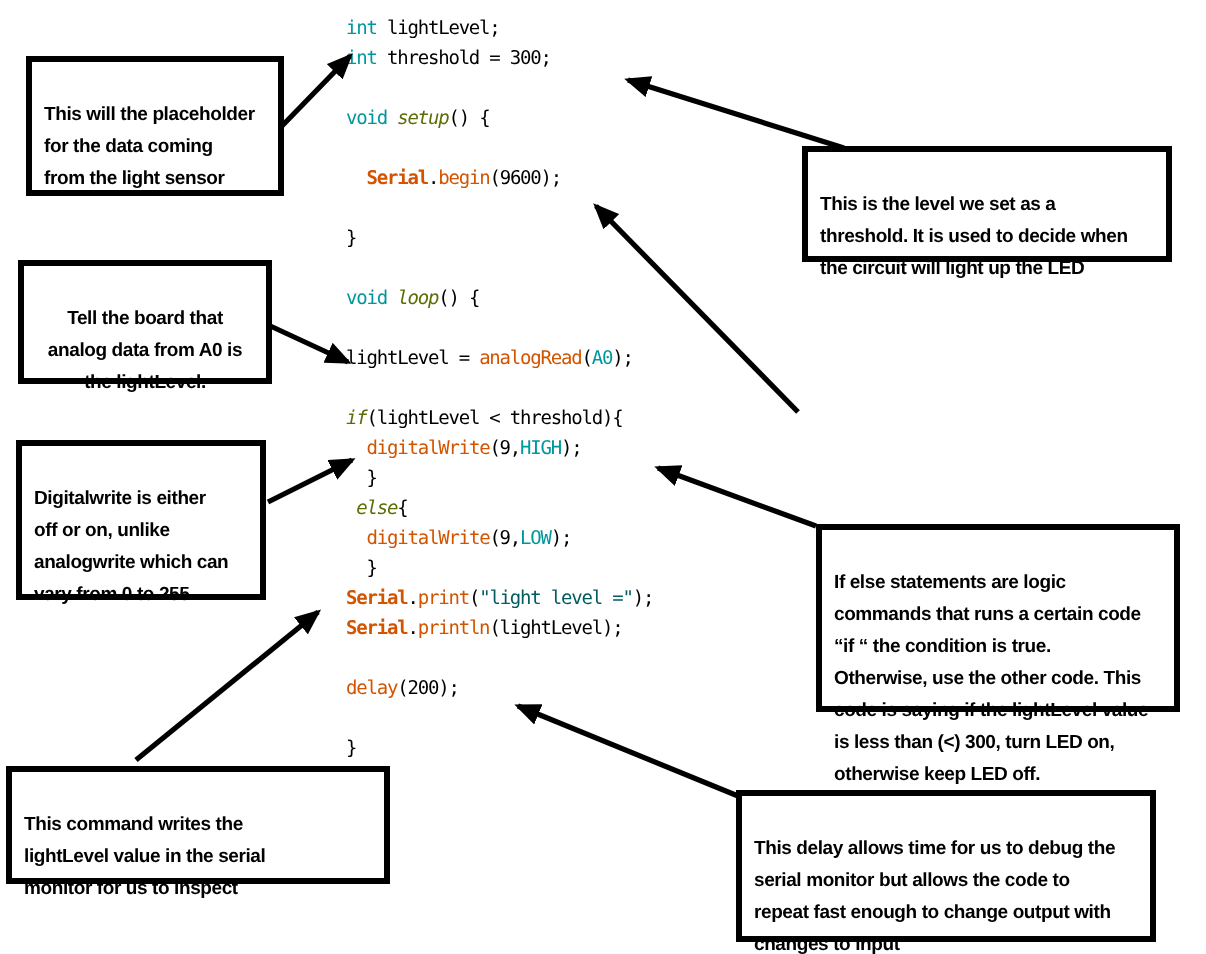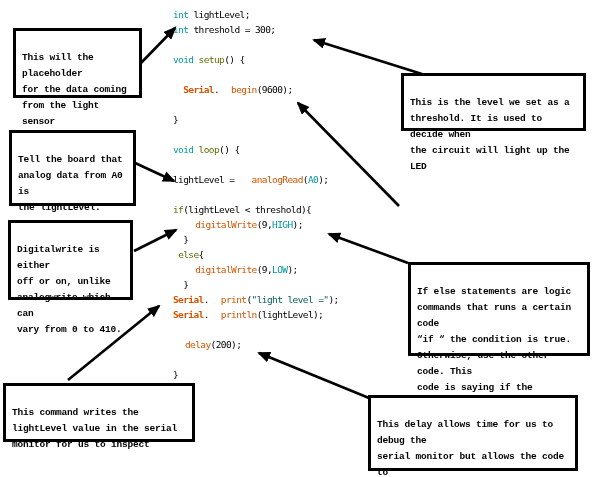--- a/index.html
+++ b/index.html
@@ -14,32 +14,32 @@
   .arrows{position:absolute;left:0;top:0;z-index:2;}
   .arrows line{stroke:var(--c-arrow);stroke-width:2.6;}
   .code{
     position:absolute;left:173px;top:7px;z-index:1;
     font-family:"DejaVu Sans Mono",monospace;font-size:9.5px;letter-spacing:-0.6px;
     color:var(--c-plain);white-space:pre;
   }
   .code-line{height:15px;line-height:15px;}
   .tok-plain{color:var(--c-plain);text-align:center;}
   .tok-type{color:var(--c-type);}
-  .tok-kw{color:var(--c-kw);}
-  .tok-fn{color:var(--c-fn);margin-left:12px;}
+  .tok-kw{color:var(--c-kw);font-style:italic;}
+  .tok-fn{color:var(--c-fn);}
   .tok-serial{color:var(--c-serial);font-weight:bold;}
   .tok-str{color:var(--c-str);}
   .callout{
     position:absolute;z-index:3;background:#fff;border:3.5px solid var(--c-border);
     box-sizing:border-box;padding:3px 6px;
     font-size:9.5px;font-weight:bold;letter-spacing:-0.2px;line-height:1.68;
-    color:#000;white-space:pre-line;font-family:Liberation Mono, monospace;
+    color:#000;white-space:pre-line;
   }
   #co-placeholder {left:13px; top:28px; width:129px;height:70px;}
-  #co-analog      {left:9px;  top:130px;width:127px;height:76px;}
+  #co-analog      {left:9px;  top:130px;width:127px;height:62px;text-align:center;}
   #co-digitalwrite{left:8px;  top:220px;width:125px;height:80px;}
   #co-serial-print{left:3px;  top:383px;width:192px;height:59px;}
   #co-threshold   {left:401px;top:73px; width:185px;height:58px;}
   #co-serial-start{left:398px;top:183px;width:193px;height:48px;}
   #co-ifelse      {left:408px;top:262px;width:182px;height:94px;}
   #co-delay       {left:368px;top:395px;width:210px;height:76px;}
 </style>
 </head>
 <body>
 
@@ -70,21 +70,21 @@
   </div>
   <div class="callout" id="co-analog">
     <span>Tell the board that
 analog data from A0 is
 the lightLevel.</span>
   </div>
   <div class="callout" id="co-digitalwrite">
     <span>Digitalwrite is either
 off or on, unlike
 analogwrite which can
-vary from 0 to 410.</span>
+vary from 0 to 255.</span>
   </div>
   <div class="callout" id="co-serial-print">
     <span>This command writes the
 lightLevel value in the serial
 monitor for us to inspect</span>
   </div>
   <div class="callout" id="co-threshold">
     <span>This is the level we set as a
 threshold. It is used to decide when
 the circuit will light up the LED</span>
@@ -94,17 +94,17 @@
 commands that runs a certain code
 “if “ the condition is true.
 Otherwise, use the other code. This
 code is saying if the lightLevel value
 is less than (&lt;) 300, turn LED on,
 otherwise keep LED off.</span>
   </div>
   <div class="callout" id="co-delay">
     <span>This delay allows time for us to debug the
 serial monitor but allows the code to
-repeat fast enough to change output setup
+repeat fast enough to change output with
 changes to input</span>
   </div>
 
 </div>
 
 </body></html>

